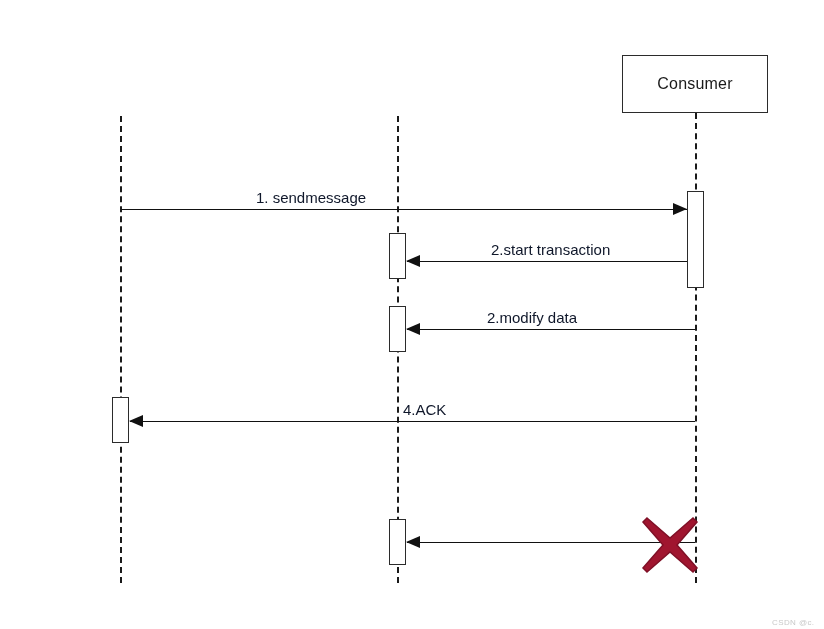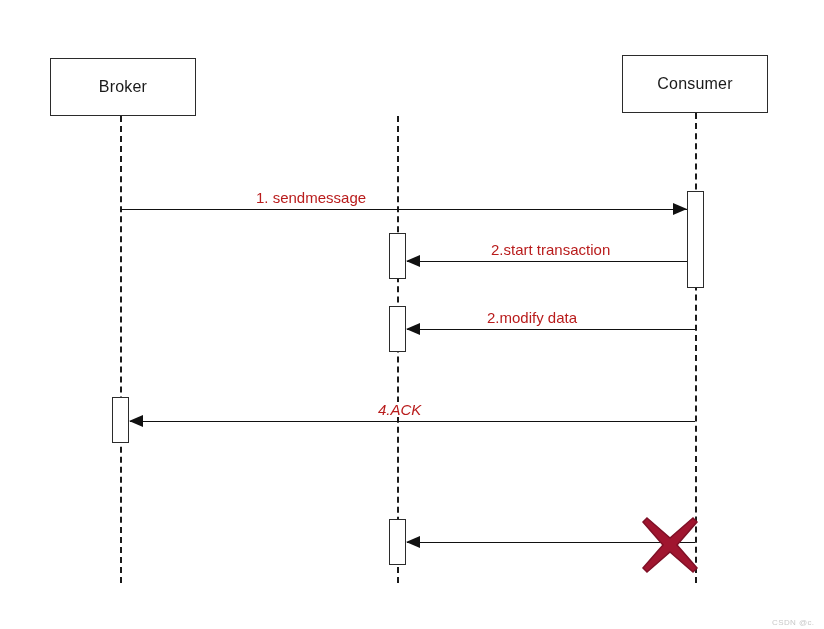--- a/index.html
+++ b/index.html
@@ -64,21 +64,21 @@
     border-right: 14px solid #111111;
   }
   .arrow-head.right {
     border-top: 6px solid transparent;
     border-bottom: 6px solid transparent;
     border-left: 14px solid #111111;
   }
   .msg-label {
     position: absolute;
     font-size: 15px;
-    color: #b91c1c;
+    color: #0f172a;
     background: #ffffff;
     padding: 0 3px;
     line-height: 1;
     white-space: nowrap;
     transform: translateY(-100%);
   }
   
   .x-marker {
     position: absolute;
   }
@@ -93,23 +93,20 @@
 </style>
 </head>
 <body>
 
 <div id="canvas">
 
   <div class="lifeline" style="left:120px; top:116px; height:467px;"></div>
   <div class="lifeline" style="left:397px; top:116px; height:467px;"></div>
   <div class="lifeline" style="left:695px; top:113px; height:470px;"></div>
 
-  <div class="actor-box" style="left:50px; top:58px; width:146px; height:58px;">
-    <span class="actor-label">Broker</span>
-  </div>
 
 
   <div class="actor-box" style="left:622px; top:55px; width:146px; height:58px;">
     <span class="actor-label">Consumer</span>
   </div>
 
   <div class="activation" style="left:687px; top:191px; width:17px; height:97px;"></div>
 
   <div class="activation" style="left:389px; top:233px; width:17px; height:46px;"></div>
 
@@ -126,21 +123,21 @@
   <div class="msg-line" style="left:407px; top:261px; width:280px;"></div>
   <div class="arrow-head left" style="left:406px; top:255px;"></div>
   <div class="msg-label" style="left:488px; top:257px;">2.start transaction</div>
 
   <div class="msg-line" style="left:407px; top:329px; width:288px;"></div>
   <div class="arrow-head left" style="left:406px; top:323px;"></div>
   <div class="msg-label" style="left:484px; top:325px;">2.modify data</div>
 
   <div class="msg-line" style="left:130px; top:421px; width:565px;"></div>
   <div class="arrow-head left" style="left:129px; top:415px;"></div>
-  <div class="msg-label" style="left:375px; top:417px;font-style:italic;">4.ACK</div>
+  <div class="msg-label" style="left:400px; top:417px;">4.ACK</div>
 
   <div class="msg-line" style="left:407px; top:542px; width:288px;"></div>
   <div class="arrow-head left" style="left:406px; top:536px;"></div>
 
   <div class="x-marker" style="left:641px; top:516px; width:58px; height:58px;">
     <svg width="58" height="58" viewBox="0 0 58 58" xmlns="http://www.w3.org/2000/svg">
       <polygon points="6,2 29,22 52,2 56,6 36,29 56,52 52,56 29,36 6,56 2,52 22,29 2,6" fill="#a0152f" stroke="#7f1026" stroke-width="1.5" stroke-linejoin="miter"></polygon>
     </svg>
   </div>
 

